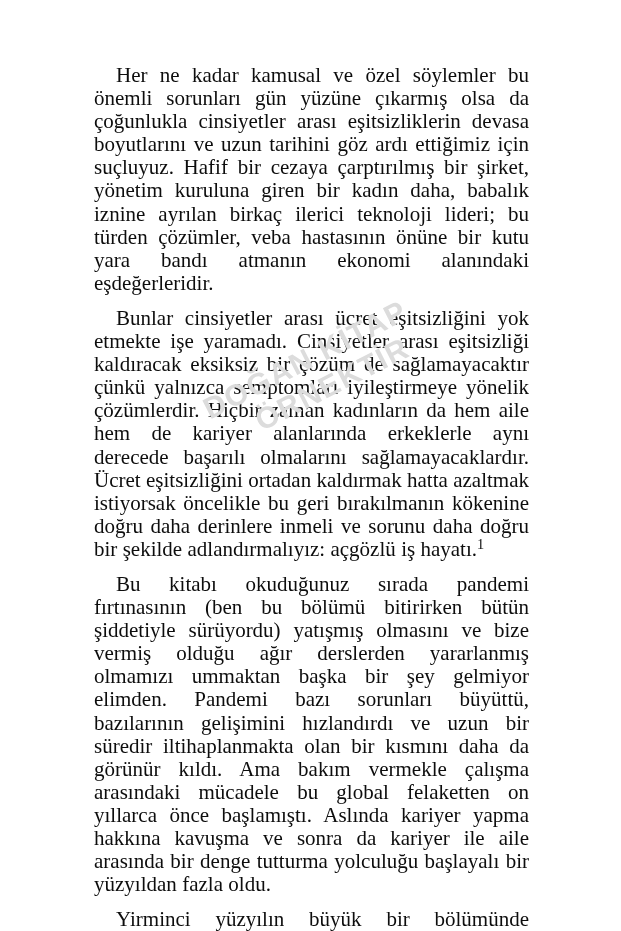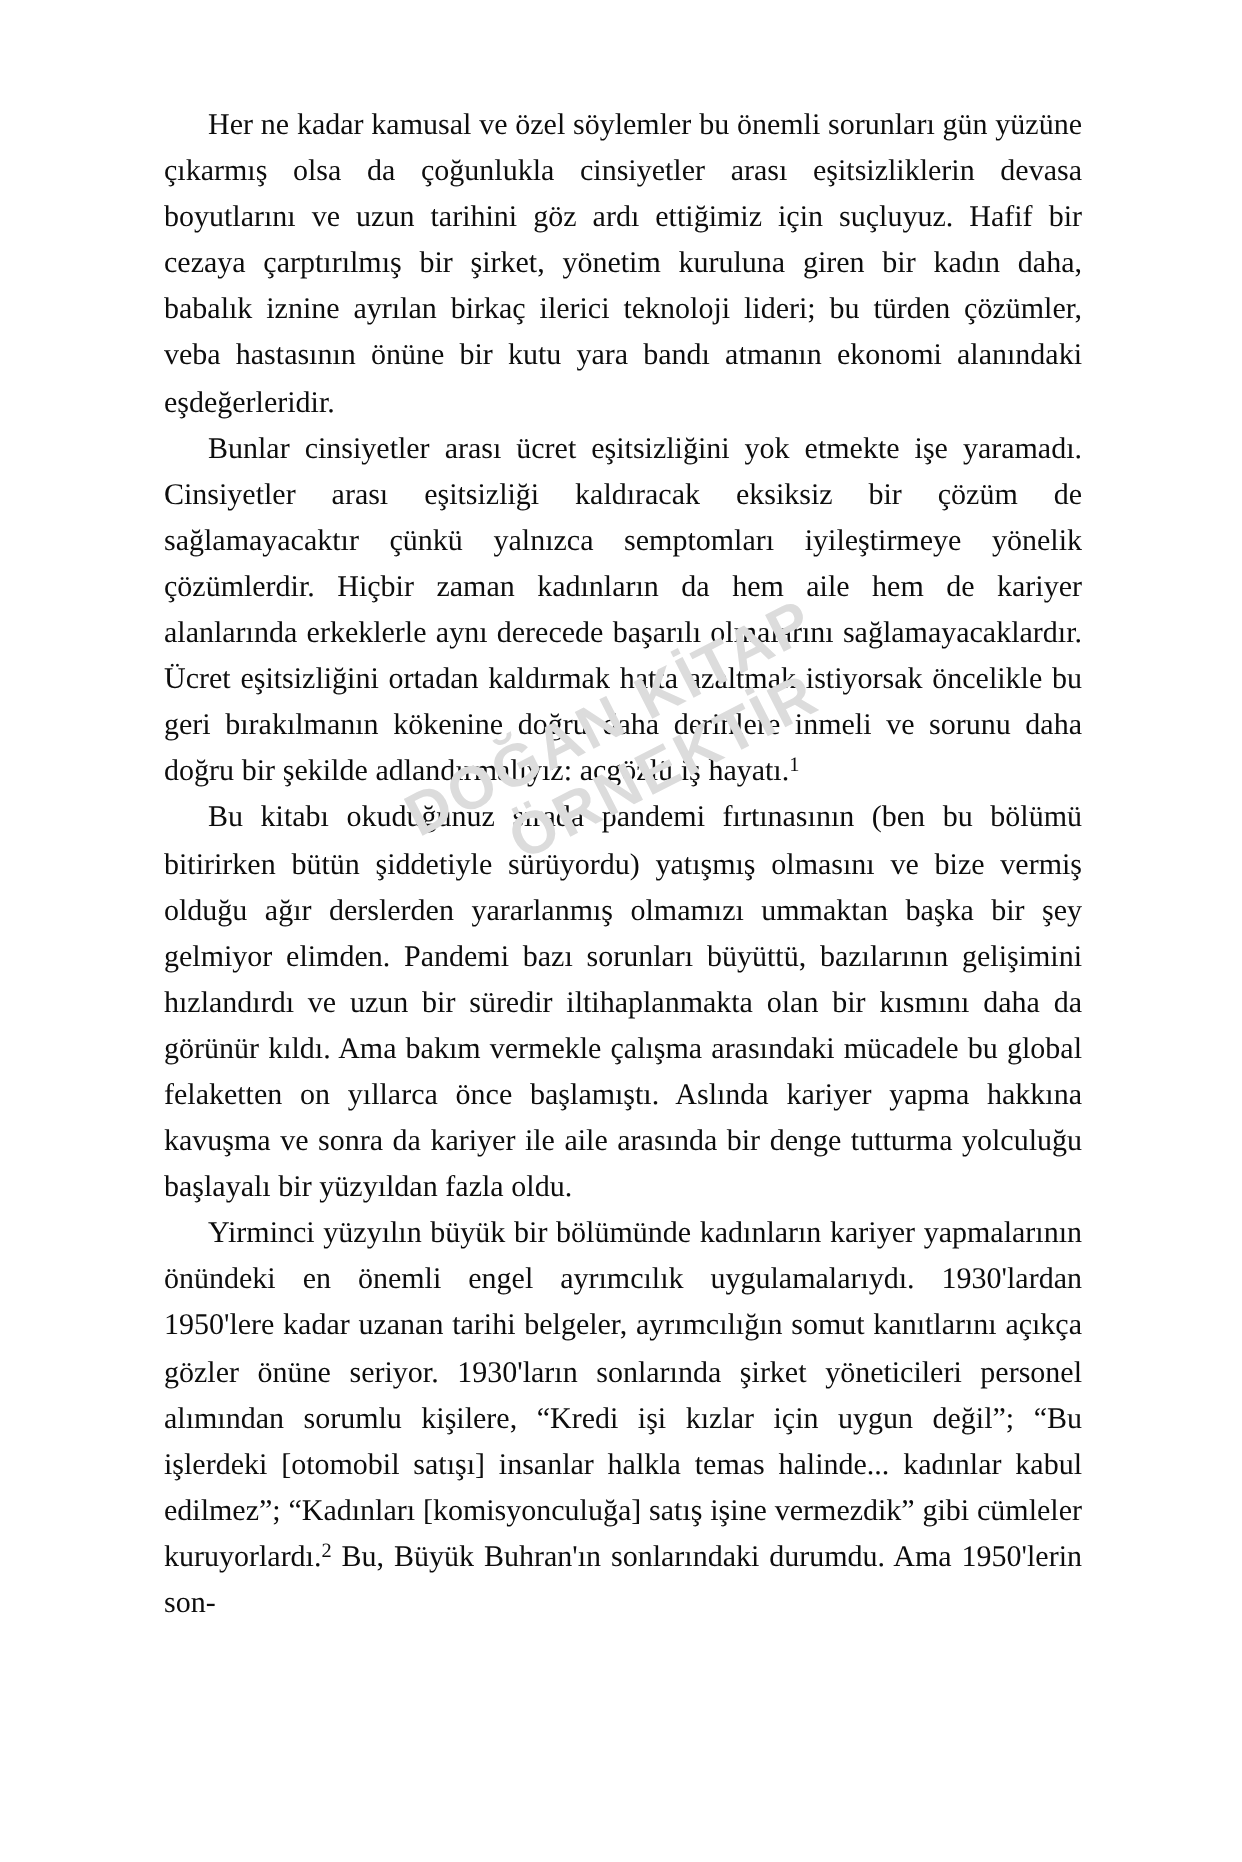--- a/index.html
+++ b/index.html
@@ -53,24 +53,24 @@
   
   .text-column {
     position: absolute;
     left: 82px;
     top: 52px;
     width: 459px;
     z-index: 1;
   }
 
   .para {
-    margin: 0;
+    margin: 12px;
     text-align: justify;
     text-justify: inter-word;
-    font-size: 15px;
+    font-size: 21px;
     line-height: 23.1px;
     text-indent: 22px;
     hyphens: manual;
     word-spacing: 0.1px;
   }
 
   .para + .para {
     margin-top: 0;
   }
 

